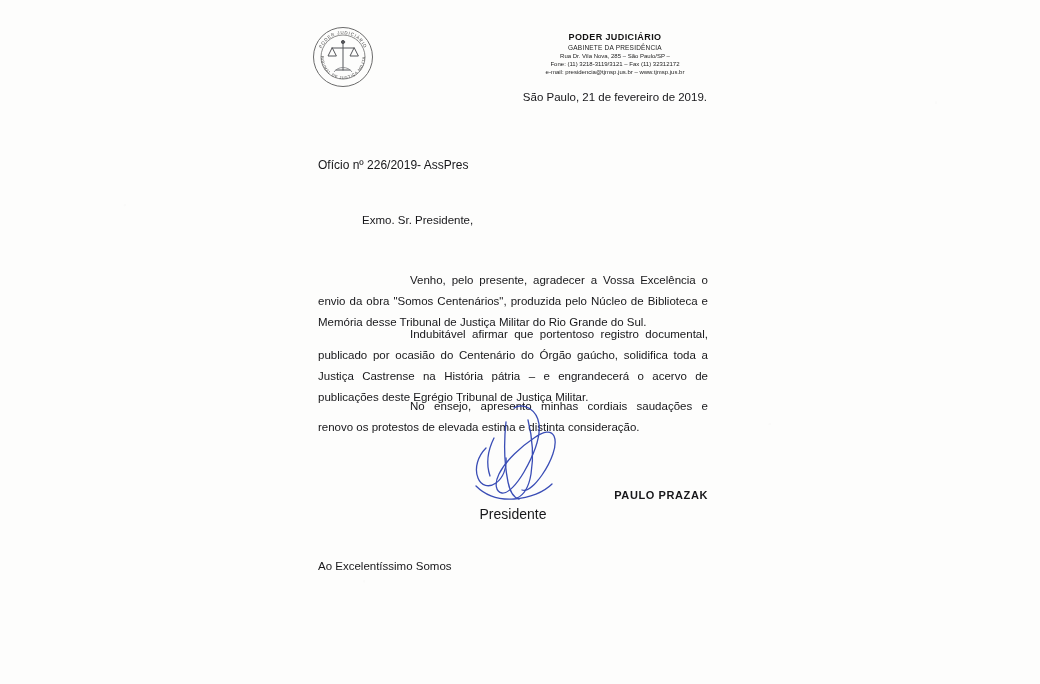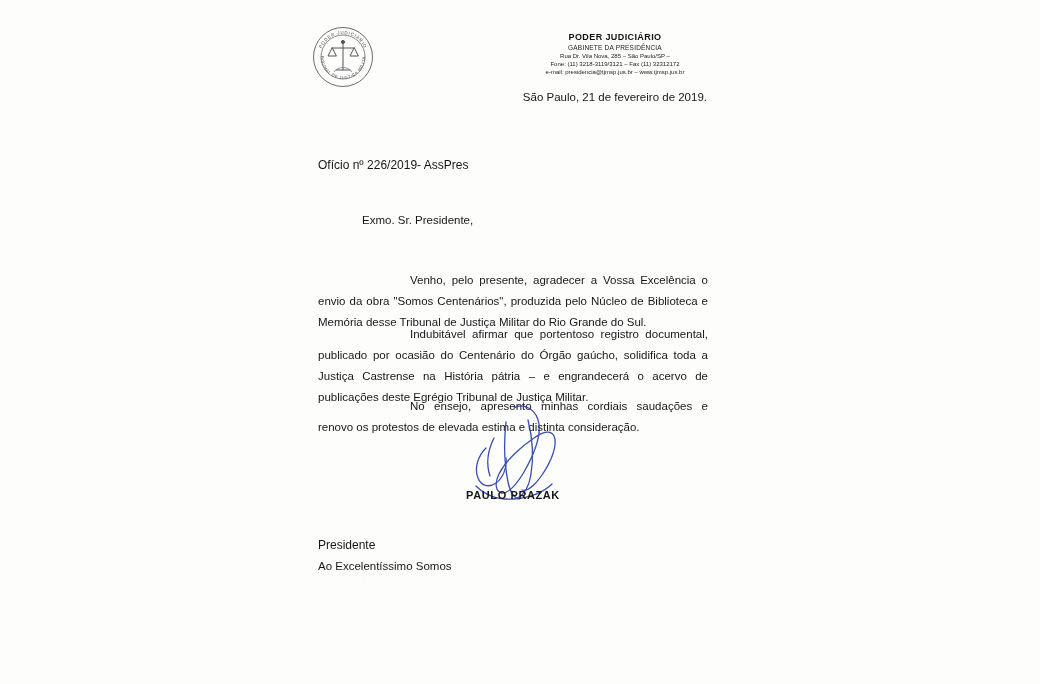--- a/index.html
+++ b/index.html
@@ -127,34 +127,34 @@
     height: 120px;
     pointer-events: none;
   }
   .signature-wrap svg { display: block; }
 
   .sig-name {
     position: absolute;
     left: 318px;
     top: 489px;
     width: 390px;
+    text-align: right;
+    font-size: 11px;
+    font-weight: bold;
+    letter-spacing: 0.6px;
+    color: #17171a;
+  }
+  .sig-role {
+    position: absolute;
+    left: 318px;
+    top: 506px;
+    width: 390px;
     text-align: center;
-    font-size: 11px;
-    font-weight: bold;
-    letter-spacing: 0.6px;
-    color: #17171a;
-  }
-  .sig-role {
-    position: absolute;
-    left: 318px;
-    top: 506px;
-    width: 390px;
-    font-size: 12px;
-    color: #17171a;
-    margin-top: 32px;
+    font-size: 14px;
+    color: #17171a;
   }
 
   
   .addr1 {
     position: absolute;
     left: 318px;
     top: 560px;
     font-size: 11.5px;
     color: #17171a;
   }

